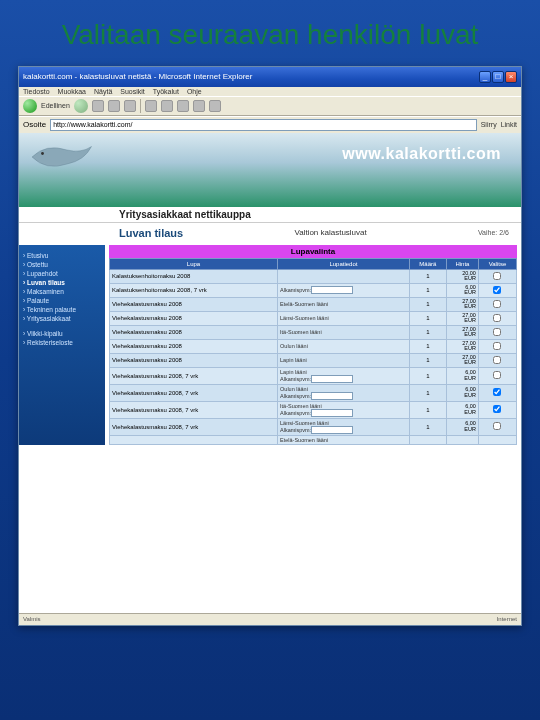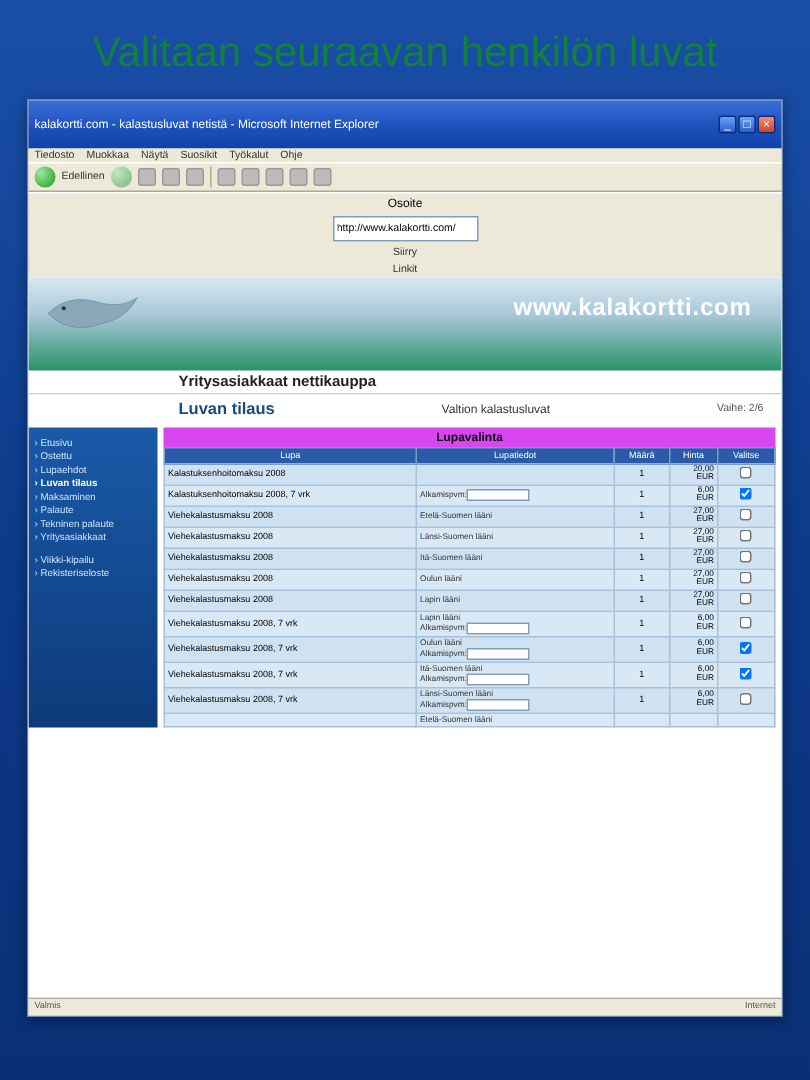--- a/index.html
+++ b/index.html
@@ -25,43 +25,43 @@
     font-size: 8px;
   }
   .titlebar {
     background: linear-gradient(180deg,#3a6fd8 0%,#1a4fba 60%,#1242a8 100%);
     color:#fff;
     padding:2px 4px;
     display:flex;
     align-items:center;
     justify-content:space-between;
     font-size:8px;
-    height: 32px;
+    height: 20px;
   }
   .titlebar .ticons { display:flex; gap:1px;}
   .tbtn { width:12px; height:12px; background:linear-gradient(180deg,#6aa0ff,#2a5fd0); border:1px solid #0a2f75; border-radius:2px; display:flex; align-items:center; justify-content:center; color:#fff; font-size:8px;}
   .tbtn.close{ background:linear-gradient(180deg,#ff8a6a,#d0402a);}
   .menubar { background:#ece9d8; padding:1px 4px; font-size:7px; color:#333; display:flex; gap:8px;}
   .toolbar { background:#ece9d8; border-top:1px solid #fff; border-bottom:1px solid #aca899; padding:2px 4px; display:flex; align-items:center; gap:4px;}
   .toolbtn { display:flex; align-items:center; gap:2px; font-size:7px; color:#333;}
   .circ { width:14px; height:14px; border-radius:50%; display:inline-block;}
   .circ.back{ background:radial-gradient(circle at 30% 30%, #9fe89f, #1a9a1a);}
   .circ.fwd{ background:radial-gradient(circle at 30% 30%, #c0e8c0, #7fb07f);}
   .smallicon{ width:12px; height:12px; background:#bbb; border:1px solid #999; border-radius:2px;}
-  .addrbar { background:#ece9d8; border-top:1px solid #fff; padding:2px 4px; display:flex; align-items:center; gap:4px;flex-direction:column;}
+  .addrbar { background:#ece9d8; border-top:1px solid #fff; padding:2px 4px; display:flex; align-items:center; gap:4px;}
   .addrbar input { flex:1; font-size:7px; height:12px; padding:4px 2px; border:1px solid #7f9db9;}
   .linkbtn { font-size:7px; color:#333;}
   .content {
     background:#fff;
     height: 480px;
     overflow: hidden;
     position:relative;
   }
   .header-banner {
-    height: 62px;
+    height: 74px;
     background: linear-gradient(180deg,#d8e8f0 0%, #a8c8d8 40%, #2a926a 100%);
     position:relative;
     display:flex;
     align-items:flex-end;
   }
   .fish {
     position:absolute;
     left:6px; top:6px;
     width:70px; height:36px;
   }

